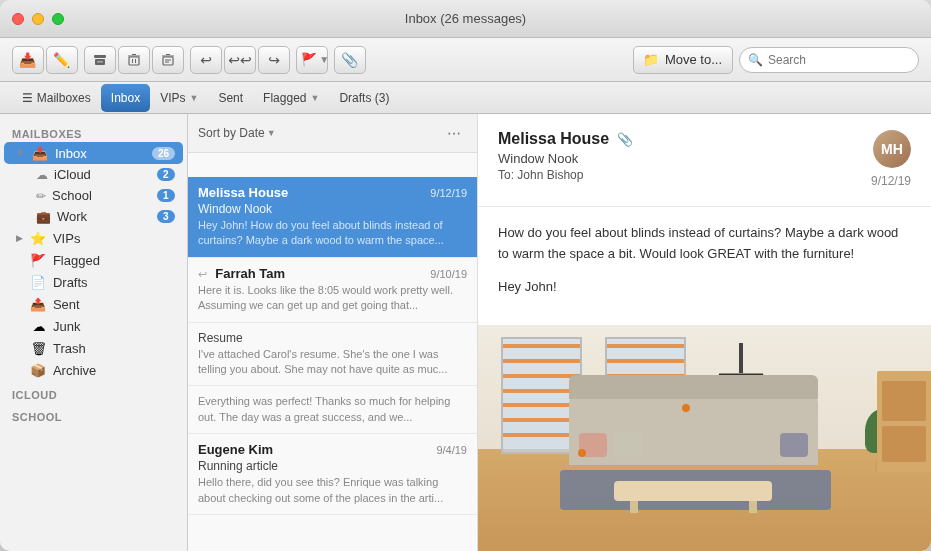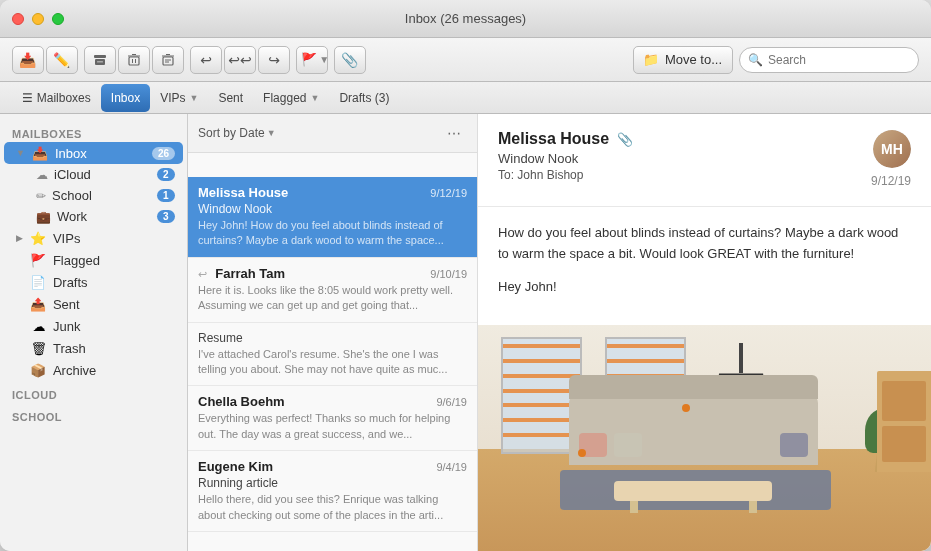--- a/index.html
+++ b/index.html
@@ -787,27 +787,20 @@
       </div>
       <div class="email-preview">Here it is. Looks like the 8:05 would work pretty well. Assuming we can get up and get going that...</div>
     </div>
           <div class="email-item">
 
       <div class="email-subject">Resume</div>
       <div class="email-preview">I've attached Carol's resume. She's the one I was telling you about. She may not have quite as muc...</div>
     </div>
           <div class="email-item">
 
-      <div class="email-header-row">
-        <div class="email-header-left">
-
-          <span class="email-sender">Chella Boehm</span>
-        </div>
-        <span class="email-date">9/6/19</span>
-      </div>
       <div class="email-preview">Everything was perfect! Thanks so much for helping out. The day was a great success, and we...</div>
     </div>
           <div class="email-item">
 
       <div class="email-header-row">
         <div class="email-header-left">
 
           <span class="email-sender">Eugene Kim</span>
         </div>
         <span class="email-date">9/4/19</span>

